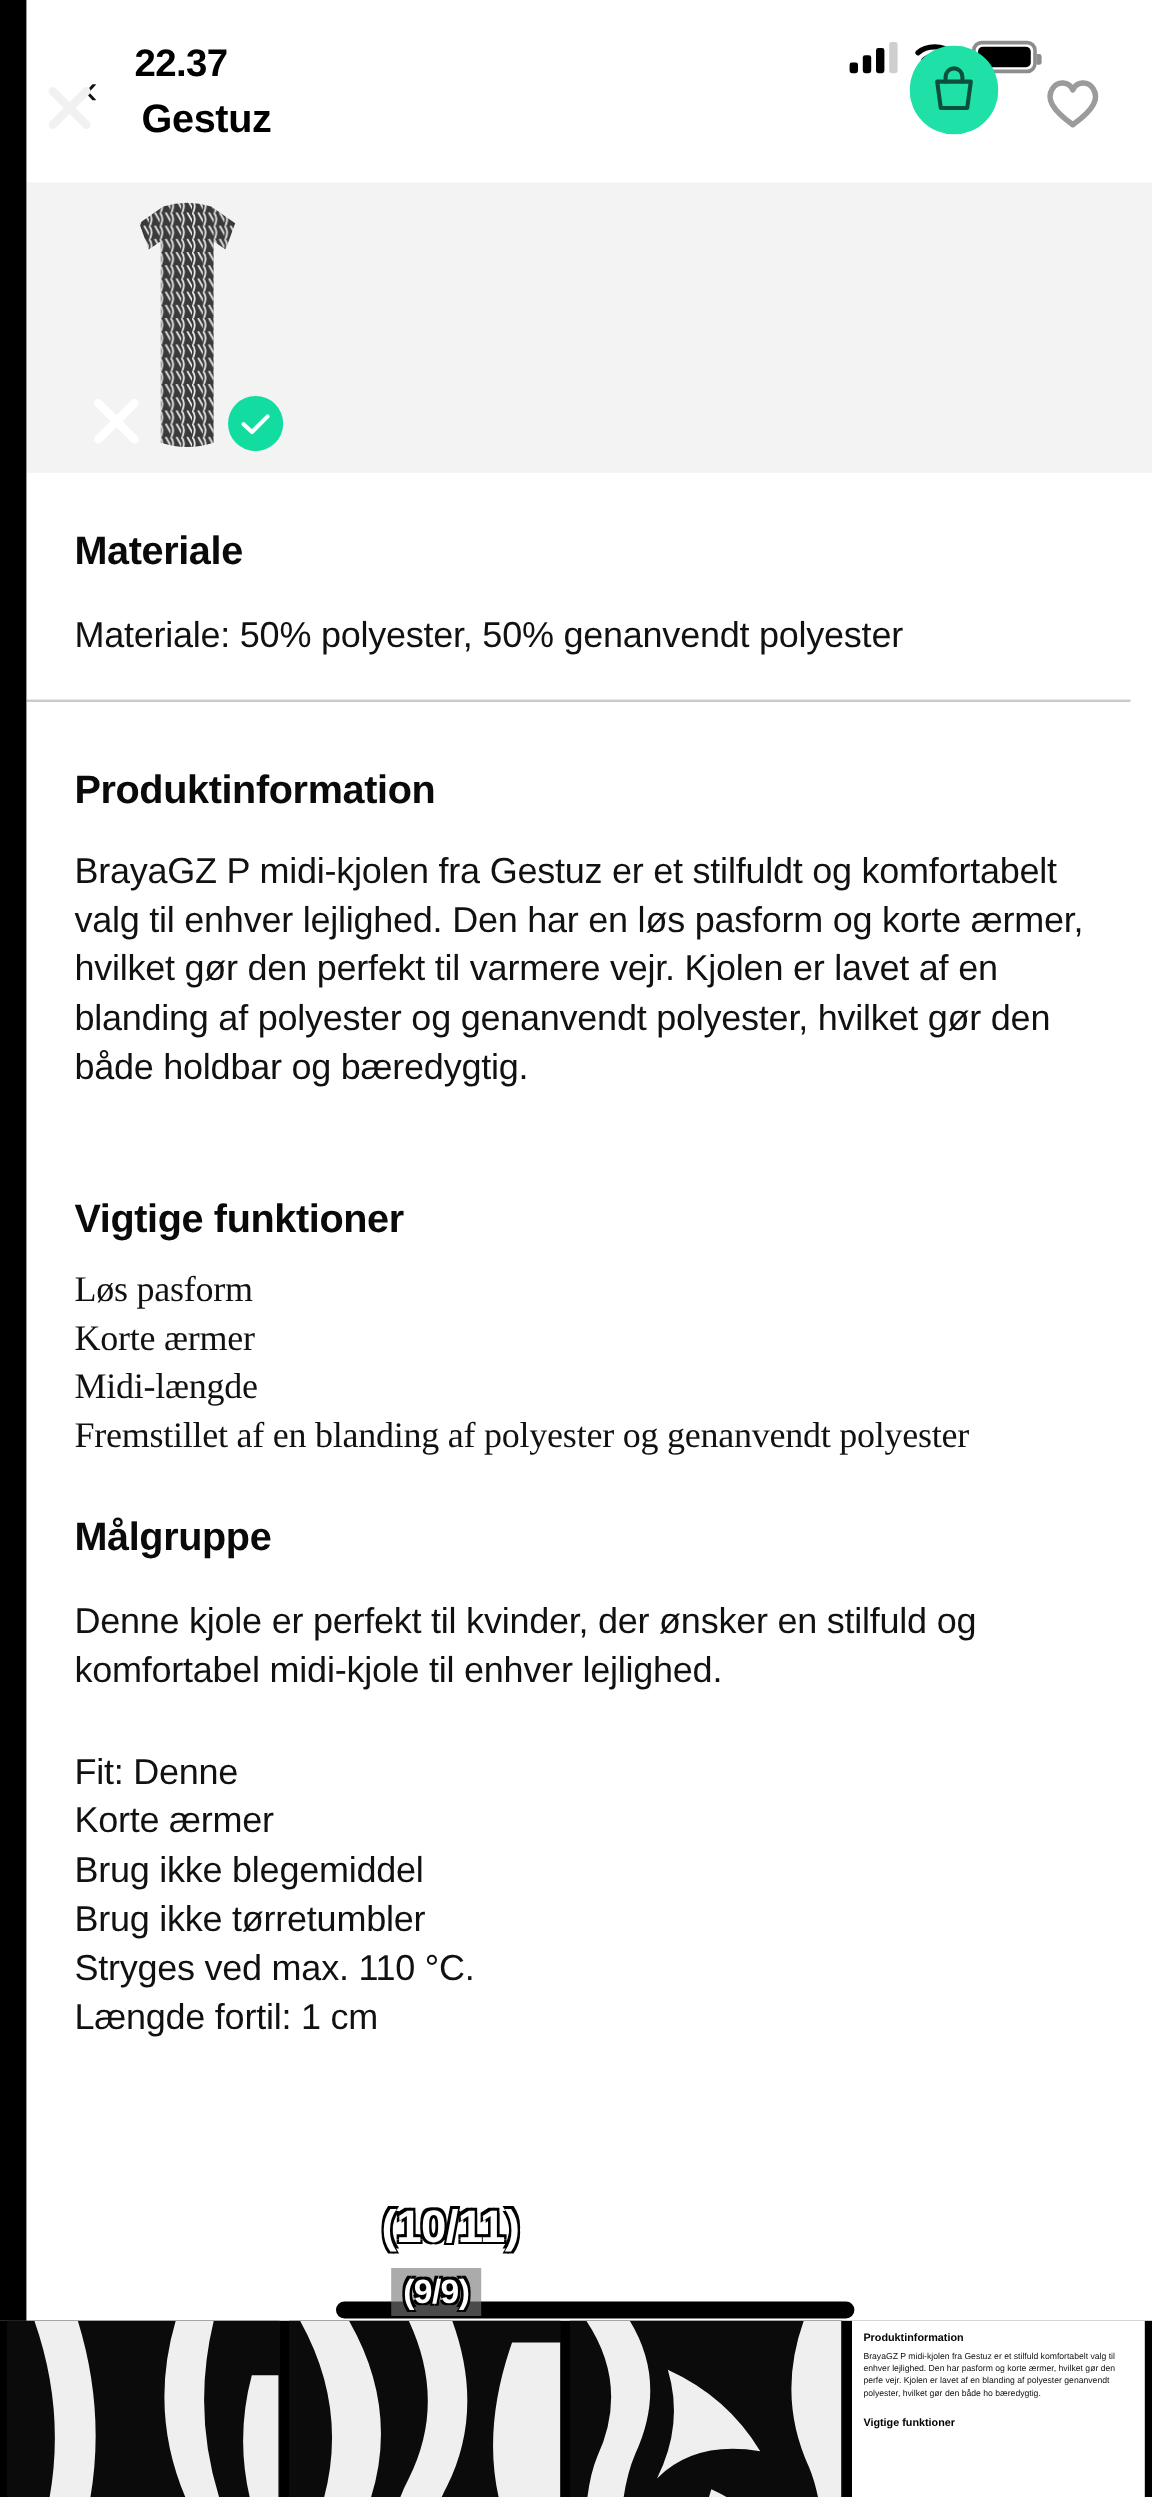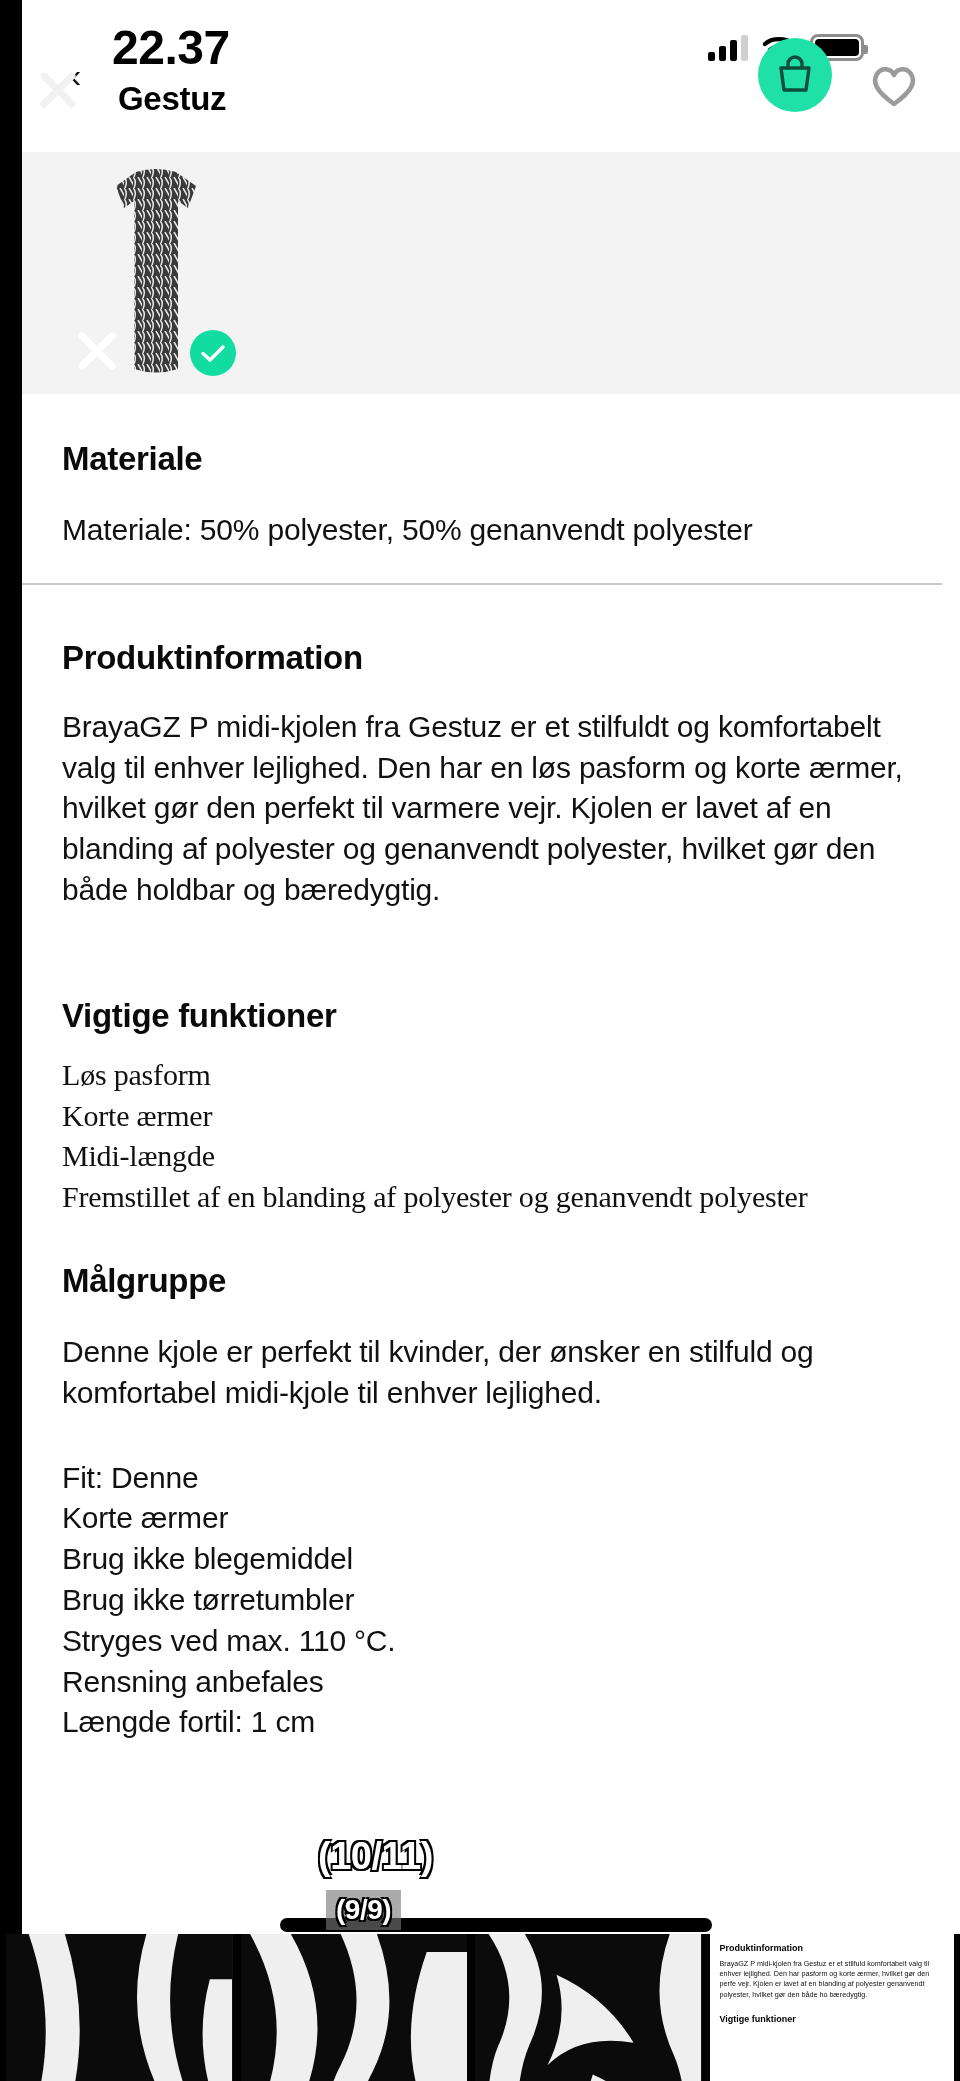--- a/index.html
+++ b/index.html
@@ -21,22 +21,22 @@
   .phone {
     position:absolute; left:22px; top:0; width:938px; height:1934px;
     background:#ffffff; overflow:hidden;
   }
 
   
   .header {
     position:relative; height:152px; background:#ffffff;
   }
   .status-time {
-    position:absolute; left:90px; top:20px;
-    font-size:48px; font-weight:bold; color:#000; letter-spacing:-0.5px;
+    position:absolute; left:90px; top:34px;
+    font-size:32px; font-weight:bold; color:#000; letter-spacing:-0.5px;
   }
   .nav-back {
     position:absolute; left:48px; top:58px;
     font-size:34px; color:#111; line-height:1;
   }
   .nav-title {
     position:absolute; left:96px; top:50px;
     font-size:33px; font-weight:bold; color:#000; letter-spacing:-0.3px;margin-top:30px;
   }
 
@@ -265,21 +265,20 @@
       <div class="block-target">
         <h2 class="sec-title">Målgruppe</h2>
         <p class="body">Denne kjole er perfekt til kvinder, der ønsker en stilfuld og komfortabel midi-kjole til enhver lejlighed.</p>
 
         <div class="care-list">
           <div class="line">Fit: Denne</div>
           <div class="line">Korte ærmer</div>
           <div class="line">Brug ikke blegemiddel</div>
           <div class="line">Brug ikke tørretumbler</div>
           <div class="line">Stryges ved max. 110 °C.</div>
-          <div class="line">Rensning anbefales</div>
           <div class="line">Længde fortil: 1 cm</div>
         </div>
       </div>
 
     </div>
   </div>
 
   <div class="ann-bar"></div>
   <div class="ann-9">(9/9)</div>
   <div class="ann-10">(10/11)</div>

